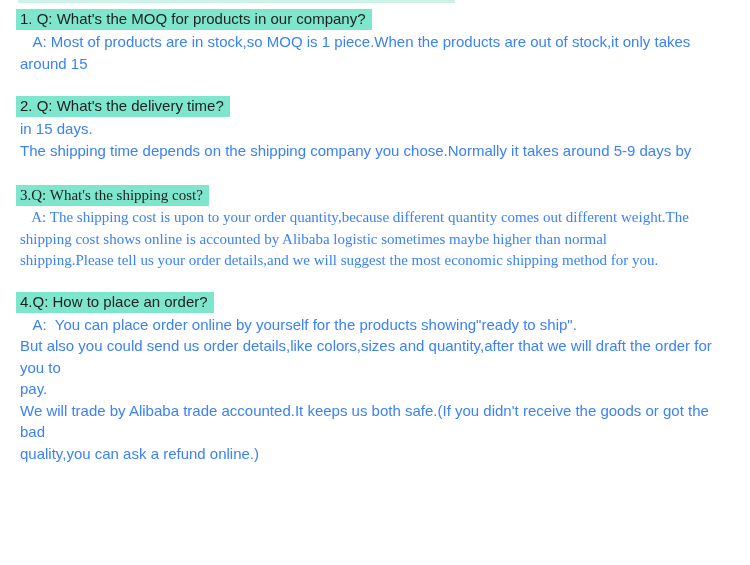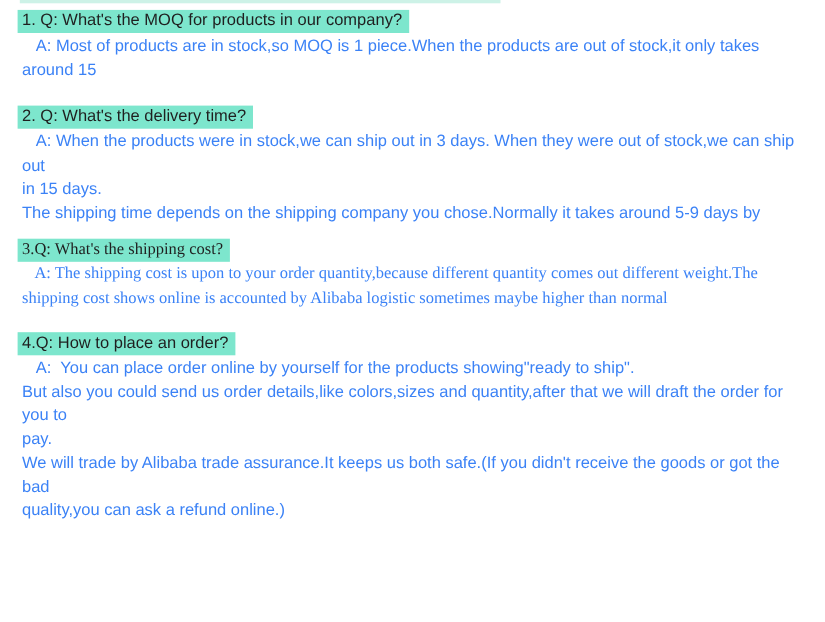--- a/index.html
+++ b/index.html
@@ -23,21 +23,21 @@
   .cropped-remnant {
     position: absolute;
     top: 0;
     left: 18px;
     width: 437px;
     height: 3px;
     background: #cdf2e7;
   }
   .faq-section { margin: 0 0 0 0; }
   .sec-1 { margin-bottom: 22px; }
-  .sec-2 { margin-bottom: 13px; }
+  .sec-2 { margin-bottom: 24px; }
   .sec-3 { margin-bottom: 20px; font-family: Liberation Serif, serif; }
   .sec-4 { margin-bottom: 22px; }
   .q-line {
     line-height: 20px;
     margin-bottom: 1px;
   }
   .q-highlight {
     display: inline-block;
     background: #7de6cd;
     padding: 2px 6px 3px 4px;
@@ -61,33 +61,33 @@
 
 <div class="doc">
 
   <section class="faq-section sec-1">
     <div class="q-line"><span class="q-highlight">1. Q: What's the MOQ for products in our company?</span></div>
     <div class="a-line">   A: Most of products are in stock,so MOQ is 1 piece.When the products are out of stock,it only takes around 15</div>
   </section>
 
   <section class="faq-section sec-2">
     <div class="q-line"><span class="q-highlight">2. Q: What's the delivery time?</span></div>
-    <div class="a-line">   A: When the products were in stock,we can ship out in 3 days. When they were out of stock,we can ship out</div>
     <div class="a-line">in 15 days.</div>
     <div class="a-line">The shipping time depends on the shipping company you chose.Normally it takes around 5-9 days by</div>
   </section>
 
   <section class="faq-section sec-3">
     <div class="q-line"><span class="q-highlight">3.Q: What's the shipping cost?</span></div>
     <div class="a-line">   A: The shipping cost is upon to your order quantity,because different quantity comes out different weight.The</div>
     <div class="a-line">shipping cost shows online is accounted by Alibaba logistic sometimes maybe higher than normal</div>
+    <div class="a-line">shipping.Please tell us your order details,and we will suggest the most economic shipping method for you.</div>
   </section>
 
   <section class="faq-section sec-4">
     <div class="q-line"><span class="q-highlight">4.Q: How to place an order?</span></div>
     <div class="a-line">   A:  You can place order online by yourself for the products showing"ready to ship".</div>
     <div class="a-line">But also you could send us order details,like colors,sizes and quantity,after that we will draft the order for you to</div>
     <div class="a-line">pay.</div>
-    <div class="a-line">We will trade by Alibaba trade assurance.It keeps us both safe.(If you didn't receive the goods or got the bad</div>
+    <div class="a-line">We will trade by Alibaba trade accounted.It keeps us both safe.(If you didn't receive the goods or got the bad</div>
     <div class="a-line">quality,you can ask a refund online.)</div>
   </section>
 
 </div>
 
 </body></html>

